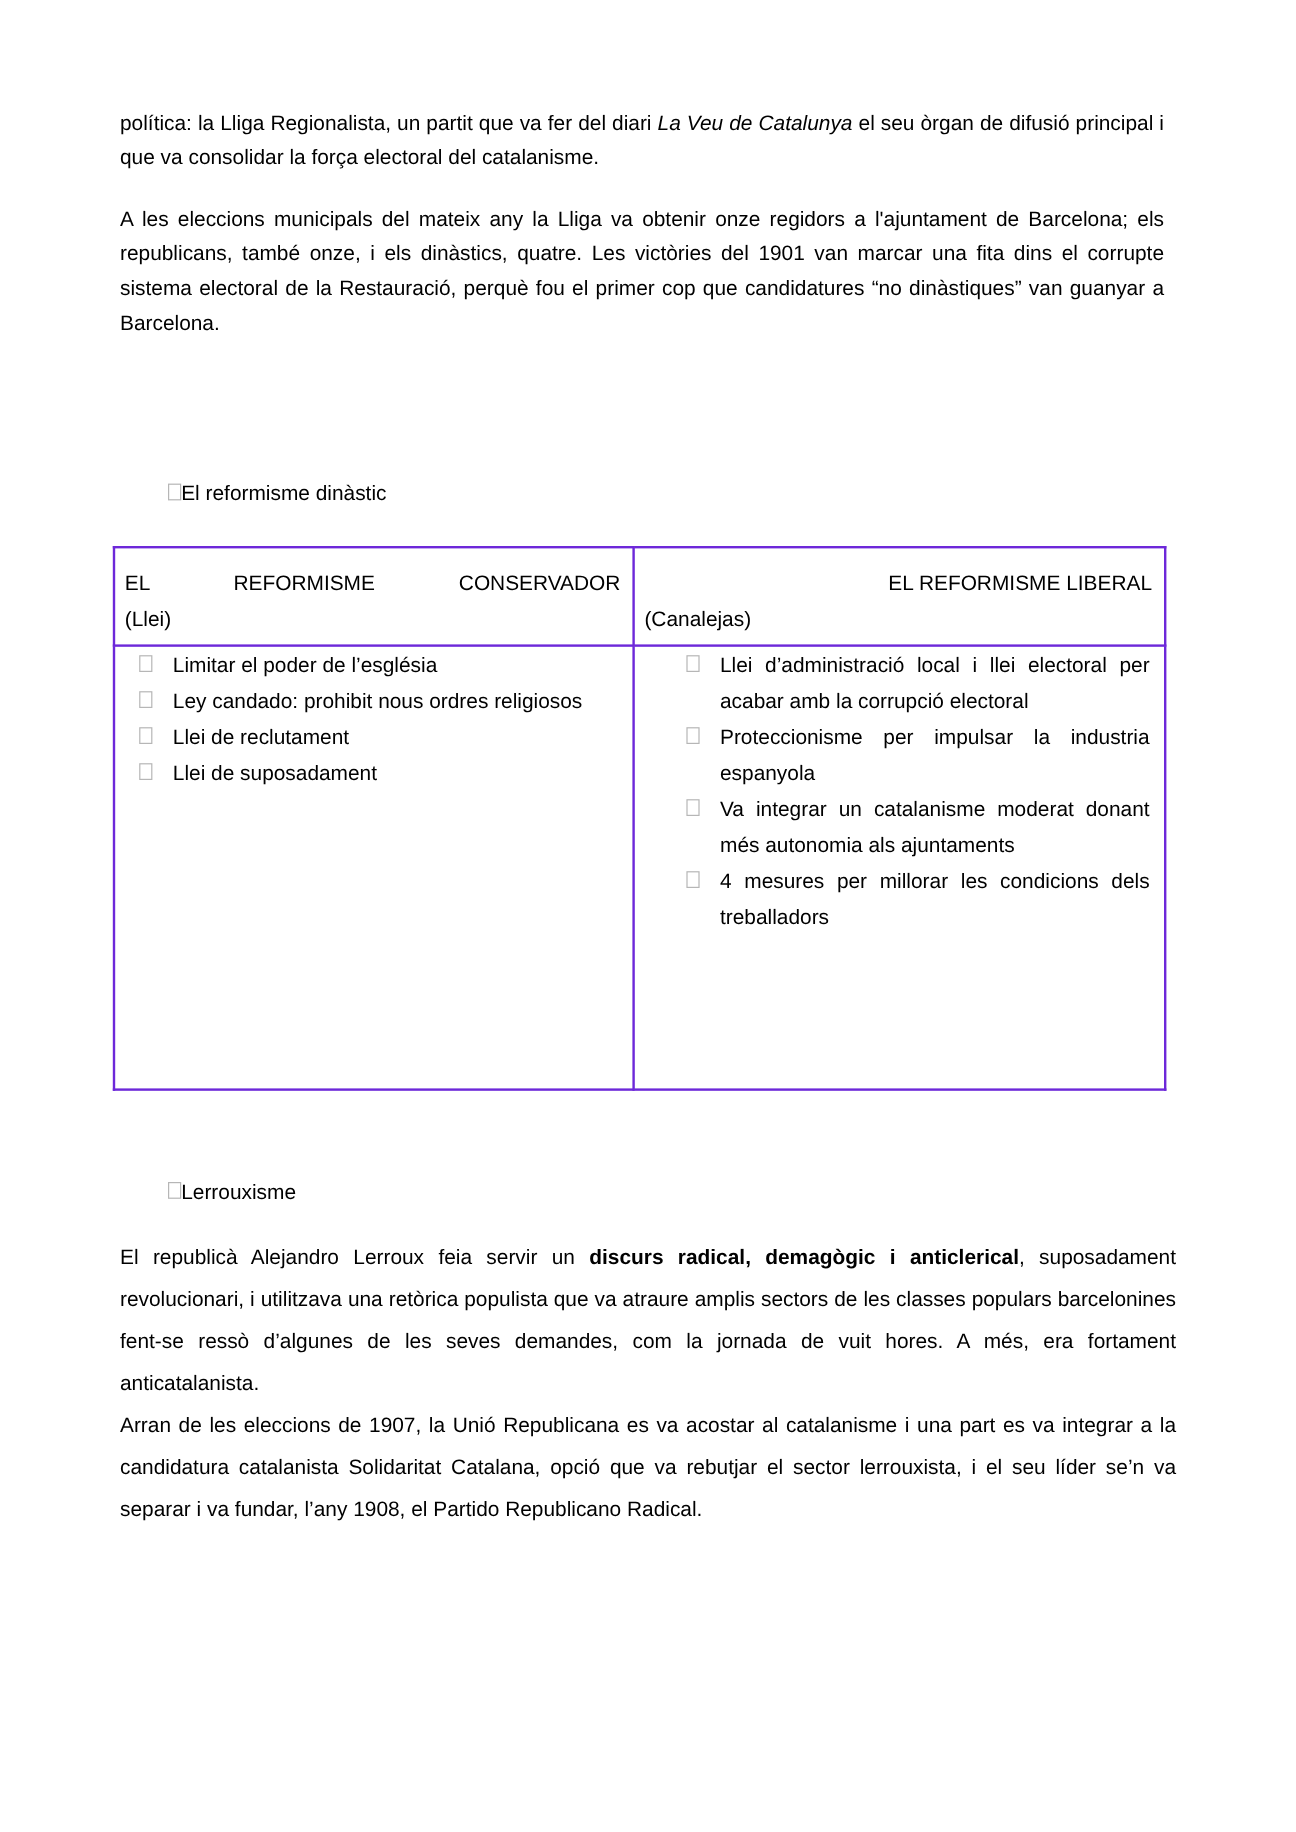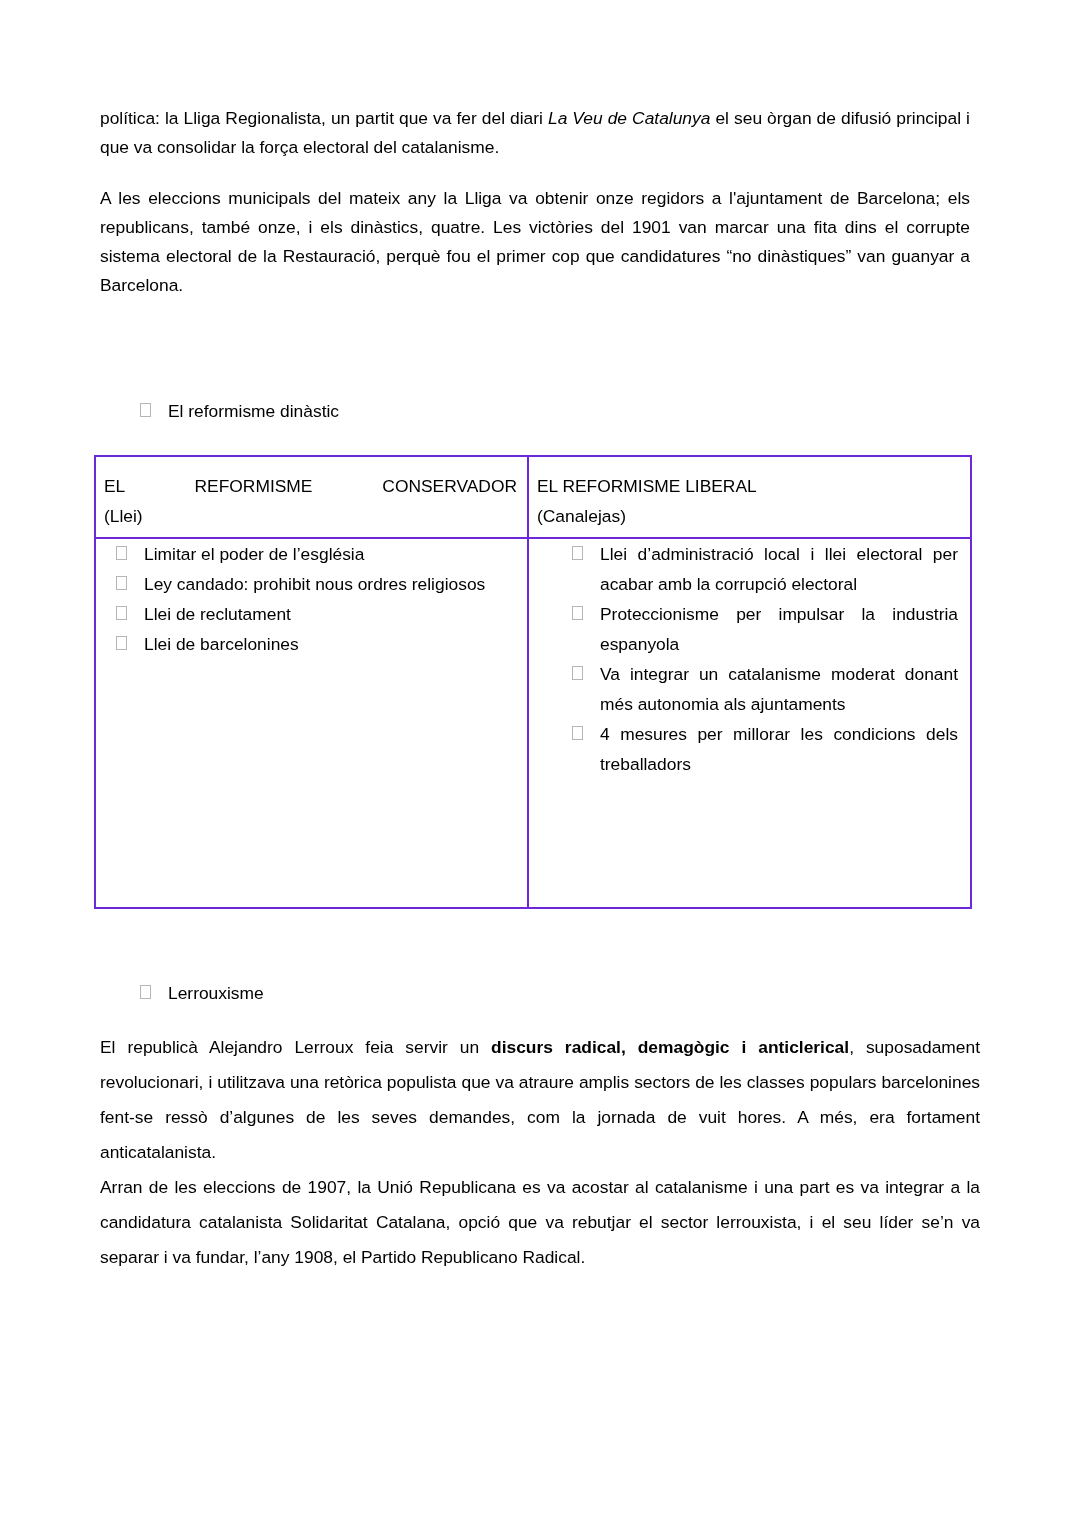--- a/index.html
+++ b/index.html
@@ -74,21 +74,20 @@
     display: flex;
     align-items: flex-start;
     font-size: 17.4px;
     line-height: 26px;
   }
   .heading-item .tofu {
     margin-top: 5px;
     flex: 0 0 auto;
   }
   .heading-item .heading-text {
-    margin-left: 17px;
   }
 
   
   .cmp-table {
     position: absolute;
     left: 94px;
     top: 455px;
     width: 876px;
     border-collapse: collapse;
     table-layout: fixed;
@@ -102,20 +101,21 @@
   .cmp-table col.c-right { width: 443px; }
 
   .th-cell {
     padding: 14px 10px 14px 8px;
     height: 52px;
   }
   .th-title {
     margin: 0;
     font-size: 17.4px;
     line-height: 30px;
+    text-align: right;
   }
   .th-title.justified {
     text-align: justify;
     text-align-last: justify;
   }
   .th-sub {
     margin: 0;
     font-size: 17.4px;
     line-height: 30px;
   }
@@ -150,21 +150,21 @@
   .bullet-list li .li-text { text-align-last: left; }
 
   .list-left  { padding-left: 20px; padding-right: 14px; }
   .list-right { padding-left: 43px; padding-right: 12px; }
 </style>
 </head>
 <body>
 
 <div class="page">
 
-  <div class="content" style="top:104px;">
+  <div class="content" style="top:88px;">
     <p class="para">política: la Lliga Regionalista, un partit que va fer del diari <i>La Veu de Catalunya</i> el seu òrgan de difusió principal i que va consolidar la força electoral del catalanisme.</p>
     <p class="para">A les eleccions municipals del mateix any la Lliga va obtenir onze regidors a l'ajuntament de Barcelona; els republicans, també onze, i els dinàstics, quatre. Les victòries del 1901 van marcar una fita dins el corrupte sistema electoral de la Restauració, perquè fou el primer cop que candidatures “no dinàstiques” van guanyar a Barcelona.</p>
   </div>
 
   <div class="heading-item" style="left:140px; top:398px;">
     <span class="tofu"></span>
     <span class="heading-text">El reformisme dinàstic</span>
   </div>
 
   <table class="cmp-table">
@@ -197,21 +197,21 @@
               <li>
                 <span class="tofu"></span>
                 <span class="li-text">Ley candado: prohibit nous ordres religiosos</span>
               </li>
               <li>
                 <span class="tofu"></span>
                 <span class="li-text">Llei de reclutament</span>
               </li>
               <li>
                 <span class="tofu"></span>
-                <span class="li-text">Llei de barcelonines</span>
+                <span class="li-text">Llei de suposadament</span>
               </li>
             </ul>
         </td>
         <td class="body-cell">
           <ul class="bullet-list list-right" id="list-liberal">
               <li>
                 <span class="tofu"></span>
                 <span class="li-text">Llei d’administració local i llei electoral per acabar amb la corrupció electoral</span>
               </li>
               <li>

